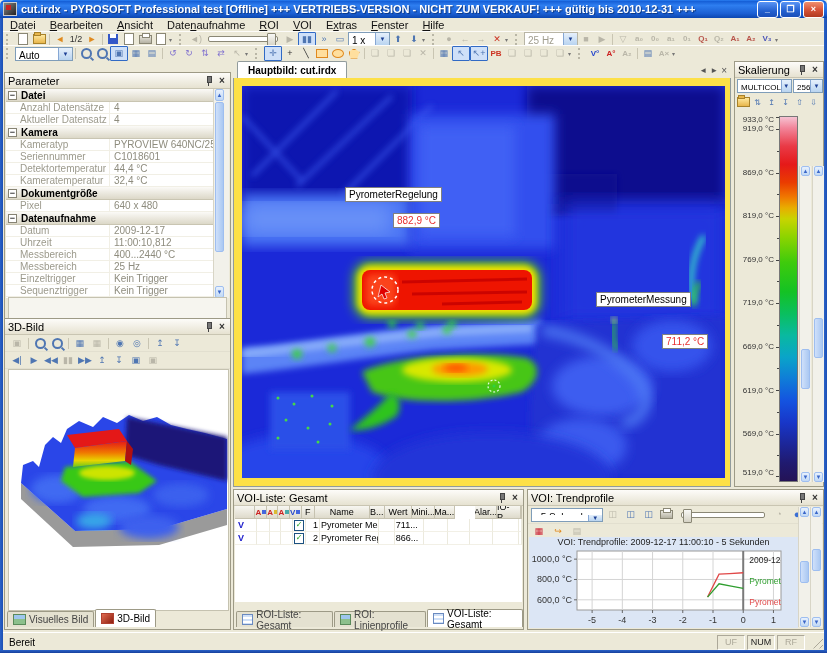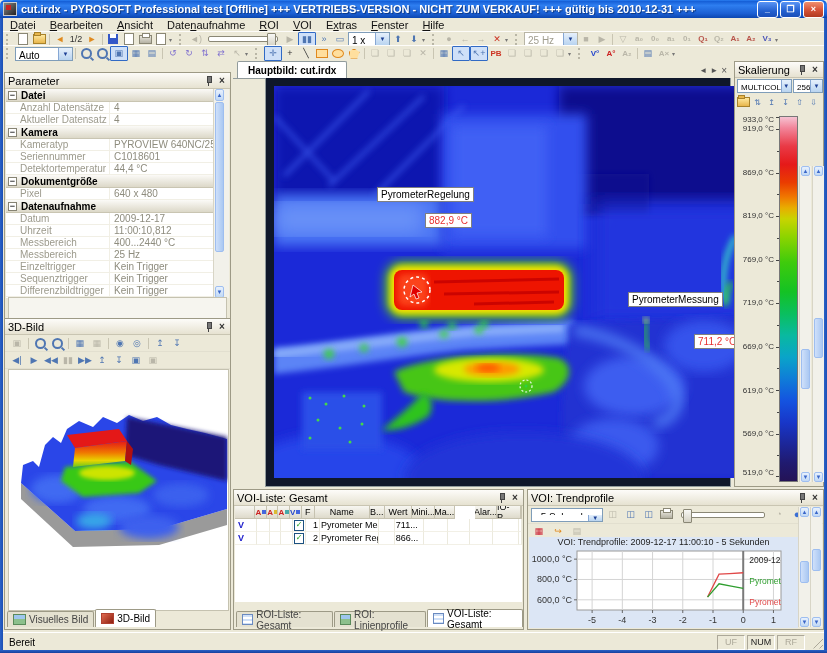--- a/index.html
+++ b/index.html
@@ -100,21 +100,21 @@
   .tab.active{background:#fff;height:17px;color:#000;}
   .tabico{width:11px;height:9px;border:1px solid #6a8ac0;background:repeating-linear-gradient(180deg,#cfe0f8 0 2px,#fff 2px 4px);}
   .tabico.red{border-color:#b04030;background:linear-gradient(135deg,#e06a50,#8c1f10);}
   .tabico.pic{border-color:#5a8a5a;background:linear-gradient(180deg,#9ec6ee 0 4px,#8cc08c 4px 9px);}
   
   #doc-area{position:absolute;left:233px;top:61px;width:498px;height:426px;}
   #doc-tabbar{position:absolute;left:0;top:0;right:0;height:17px;display:flex;align-items:flex-end;background:#ece9d8;border-bottom:1px solid #919b9c;}
   #doc-tab{height:16px;margin-left:4px;padding:0 10px;display:flex;align-items:center;font-weight:bold;font-size:10px;
     background:#fff;border:1px solid #919b9c;border-bottom:none;border-radius:2px 2px 0 0;}
   #doc-nav{margin-left:auto;display:flex;align-items:center;gap:3px;padding:0 4px 2px 0;color:#555;font-size:8px;}
-  #doc-content{position:absolute;left:0;top:17px;right:0;bottom:0;background:#0f172a;border:1px solid #919b9c;border-top:none;box-sizing:border-box;margin-left:32px;}
+  #doc-content{position:absolute;left:0;top:17px;right:0;bottom:0;background:#fde047;border:1px solid #919b9c;border-top:none;box-sizing:border-box;}
   #thermal-wrap{position:absolute;left:8px;top:8px;width:483px;height:392px;}
   .anno{position:absolute;background:#fff;border:1px solid #808080;font-size:10px;padding:0 3px;line-height:13px;white-space:nowrap;}
   .anno.temp{color:#e83030;}
   
   #skal-panel{left:734px;top:61px;width:90px;height:426px;}
   #skal-combos{position:absolute;left:2px;top:17px;display:flex;gap:1px;}
   #skal-icons{position:absolute;left:2px;top:34px;display:flex;gap:1px;}
   .sicon{width:13px;height:12px;display:flex;align-items:center;justify-content:center;font-size:8px;color:#4f76b2;}
   #scale-area{position:absolute;left:0;top:50px;right:0;bottom:0;}
   #scale-labels{position:absolute;left:0;top:4px;width:41px;bottom:4px;}
@@ -345,20 +345,24 @@
         <span class="k">Kameratyp</span>
         <span class="v">PYROVIEW 640NC/25HZ/17 X13</span>
       </div>
       <div class="prow">
         <span class="k">Seriennummer</span>
         <span class="v">C1018601</span>
       </div>
       <div class="prow">
         <span class="k">Detektortemperatur</span>
         <span class="v">44,4 °C</span>
+      </div>
+      <div class="prow">
+        <span class="k">Kameratemperatur</span>
+        <span class="v">32,4 °C</span>
       </div>
       <div class="pgroup">
         <span class="exp">−</span>
         <span>Dokumentgröße</span>
       </div>
       <div class="prow">
         <span class="k">Pixel</span>
         <span class="v">640 x 480</span>
       </div>
       <div class="pgroup">

